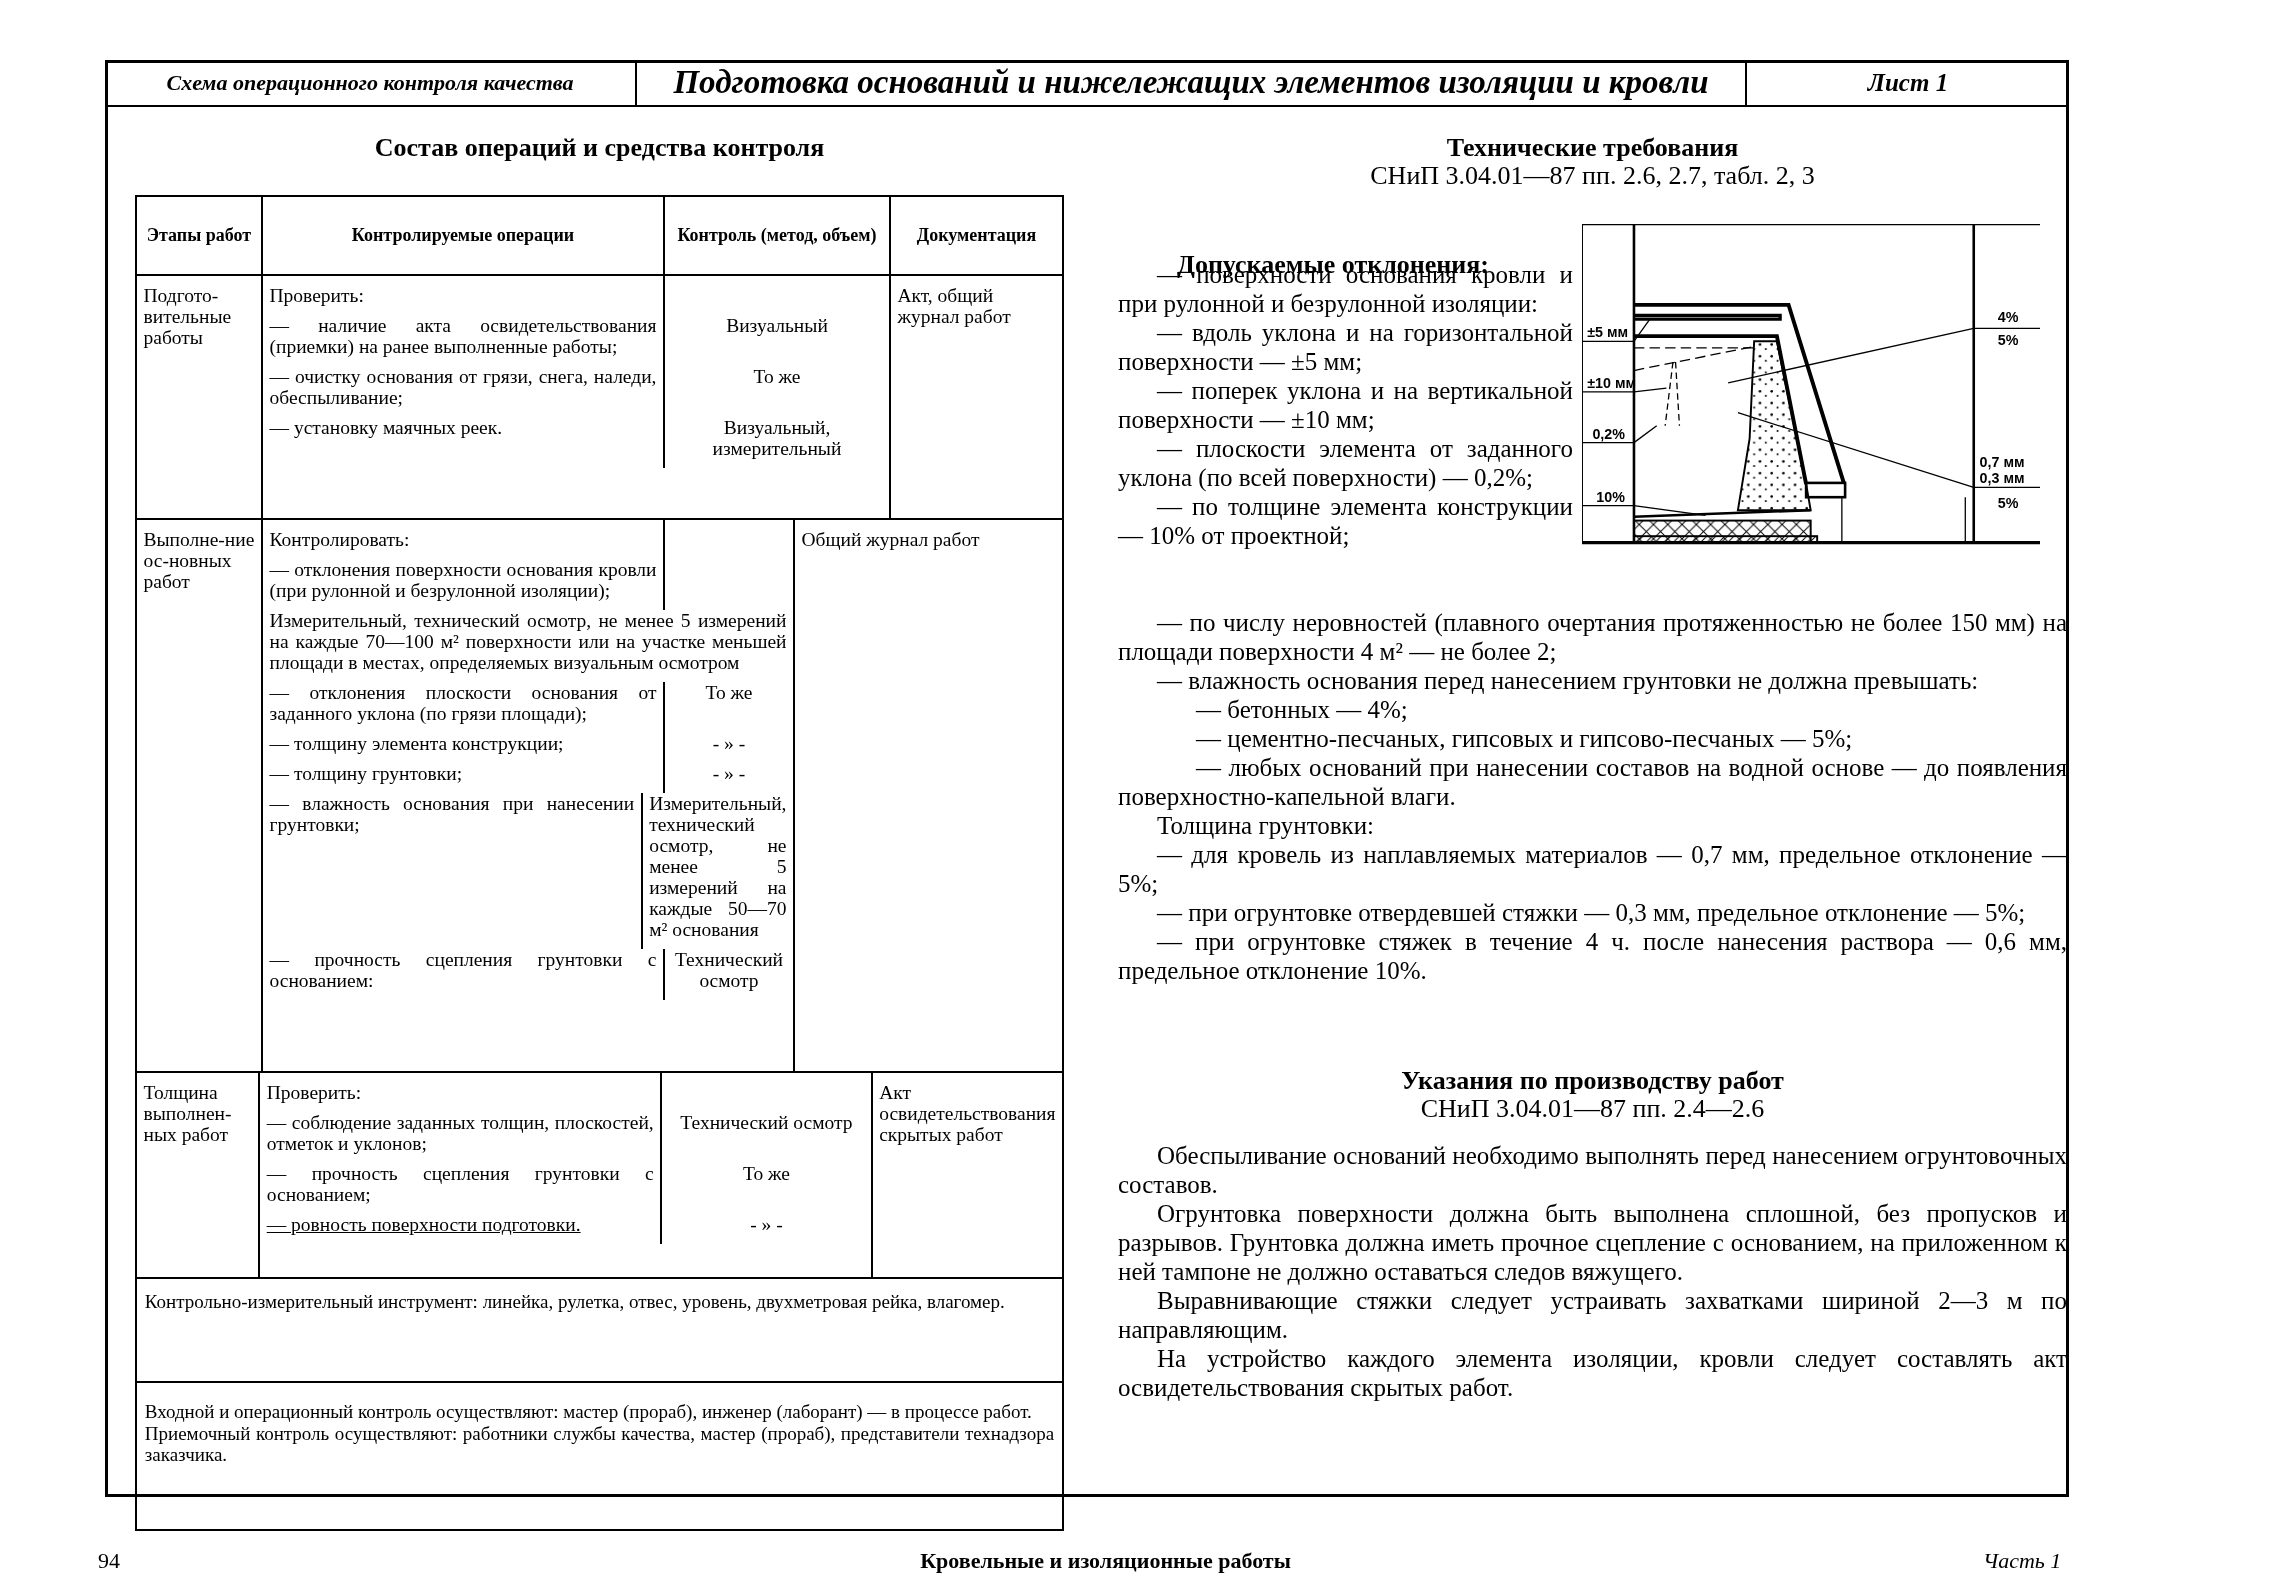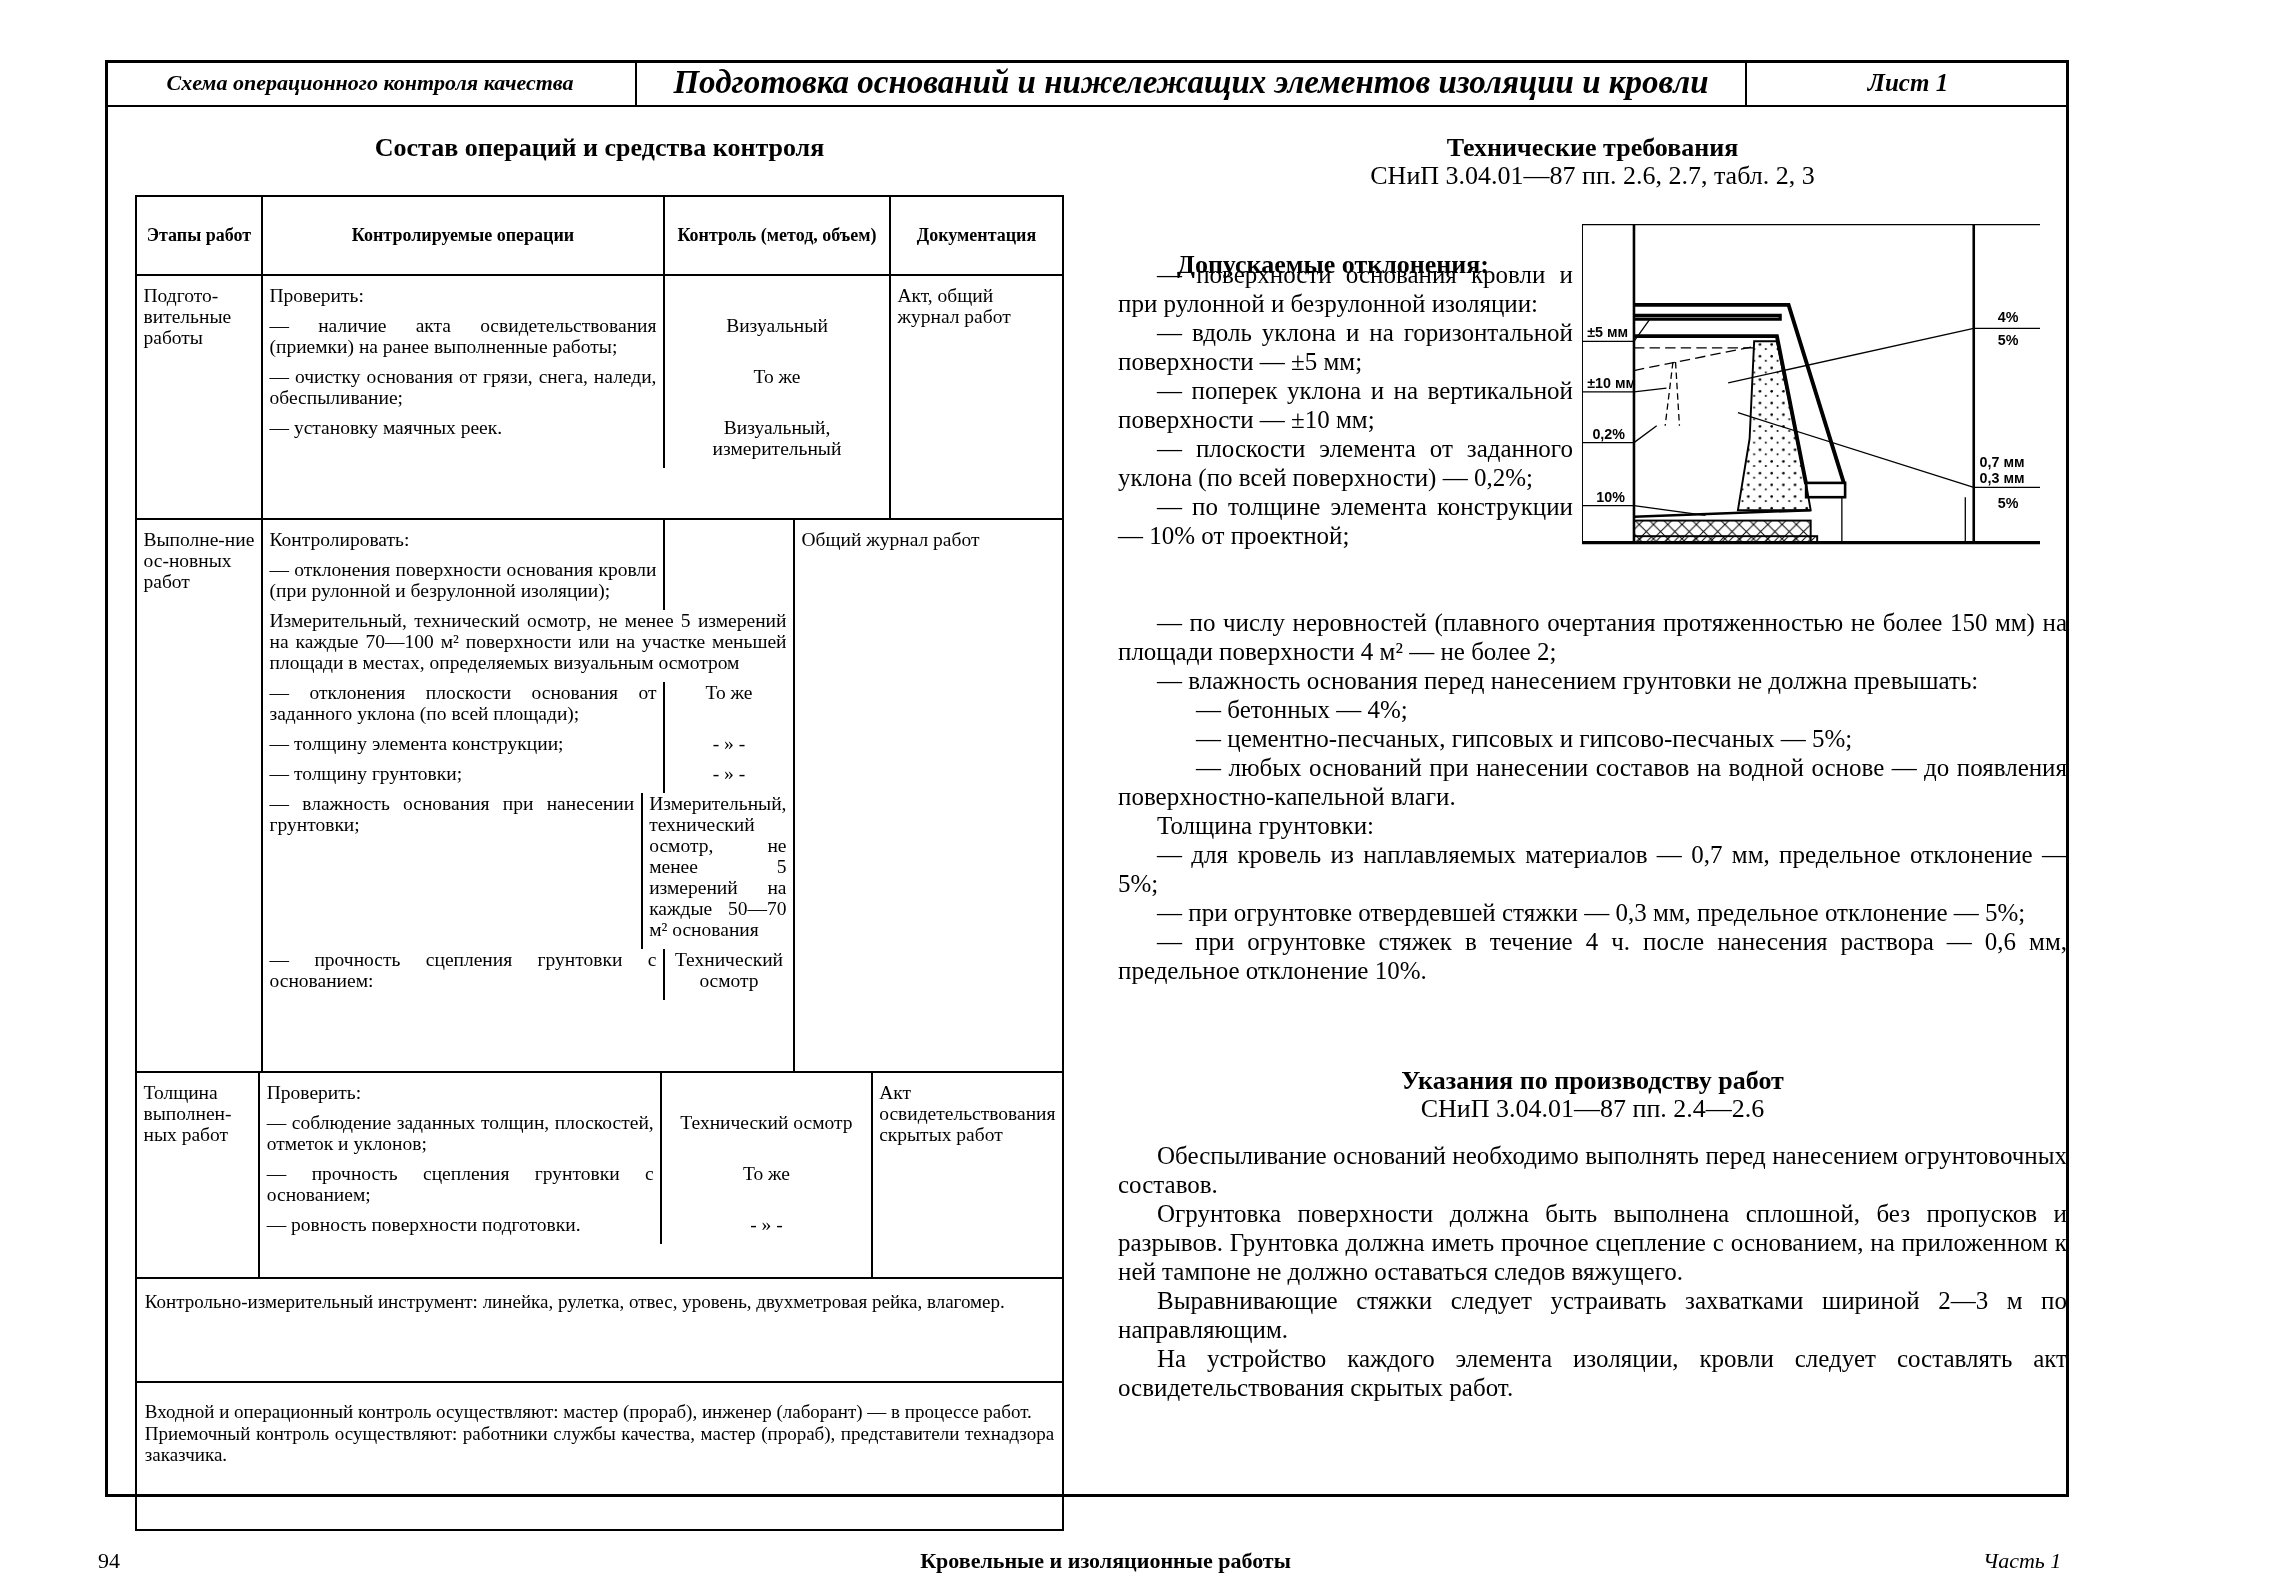--- a/index.html
+++ b/index.html
@@ -80,21 +80,21 @@
     <div class="cell" style="width:532px; border-right:2px solid #000; padding:0;">
       <div style="display:flex;">
         <div class="cell w2" style="border-right:2px solid #000;">Контролировать:</div>
         <div class="cell" style="flex:1;"></div>
       </div>
       <div style="display:flex;flex-direction:column;">
         <div class="cell w2" style="padding-top:0;">— отклонения поверхности основания кровли (при рулонной и безрулонной изоляции);</div>
         <div class="cell justify" style="flex:1; padding-top:0;">Измерительный, технический осмотр, не менее 5 измерений на каждые 70—100 м² поверхности или на участке меньшей площади в местах, определяемых визуальным осмотром</div>
       </div>
       <div style="display:flex;">
-        <div class="cell w2" style="padding-top:0;">— отклонения плоскости основания от заданного уклона (по всей площади);</div>
+        <div class="cell w2" style="padding-top:0;">— отклонения плоскости основания от заданного уклона (по грязи площади);</div>
         <div class="cell" style="flex:1; text-align:center; padding-top:0;">То же</div>
       </div>
       <div style="display:flex;">
         <div class="cell w2" style="padding-top:0;">— толщину элемента конструкции;</div>
         <div class="cell" style="flex:1; text-align:center; padding-top:0;">- » -</div>
       </div>
       <div style="display:flex;">
         <div class="cell w2" style="padding-top:0;">— толщину грунтовки;</div>
         <div class="cell" style="flex:1; text-align:center; padding-top:0;">- » -</div>
       </div>
@@ -119,21 +119,21 @@
       </div>
       <div style="display:flex;">
         <div class="cell w2" style="padding-top:0;">— соблюдение заданных толщин, плоскостей, отметок и уклонов;</div>
         <div class="cell" style="flex:1; text-align:center; padding-top:0;">Технический осмотр</div>
       </div>
       <div style="display:flex;">
         <div class="cell w2" style="padding-top:0;">— прочность сцепления грунтовки с основанием;</div>
         <div class="cell" style="flex:1; text-align:center; padding-top:0;">То же</div>
       </div>
       <div style="display:flex;">
-        <div class="cell w2" style="padding-top:0;">— ровность поверхности подготовки.</div>
+        <div class="cell w2" style="padding-top:0;text-decoration:underline;">— ровность поверхности подготовки.</div>
         <div class="cell" style="flex:1; text-align:center; padding-top:0;">- » -</div>
       </div>
     </div>
     <div class="cell w4">Акт освидетельствования скрытых работ</div>
   </div>
 
   <div class="note" style="height:79px;">Контрольно-измерительный инструмент: линейка, рулетка, отвес, уровень, двухметровая рейка, влагомер.</div>
   <div class="note" style="height:116px; padding-top:18px;">
     <div>Входной и операционный контроль осуществляют: мастер (прораб), инженер (лаборант) — в процессе работ.</div>
     <div>Приемочный контроль осуществляют: работники службы качества, мастер (прораб), представители технадзора заказчика.</div>

